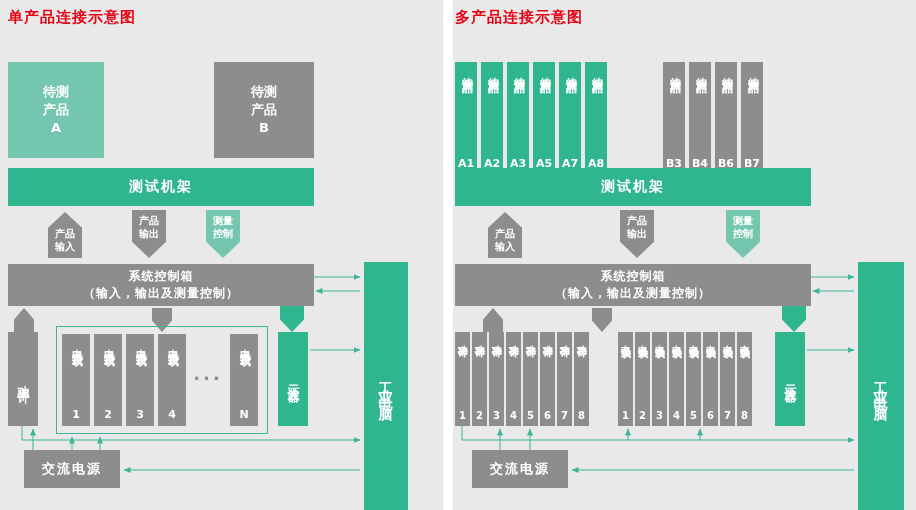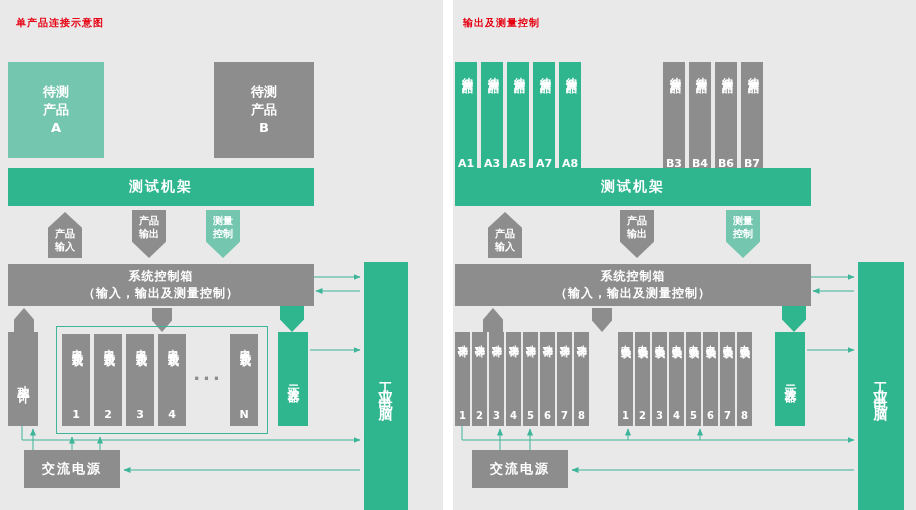--- a/index.html
+++ b/index.html
@@ -2,21 +2,21 @@
 <html style="--c-teal: #2fb68f; --c-teal-light: #74c6ae; --c-gray: #8d8d8d; --c-red: #e60012; --c-line: #3cb598; --c-background: #e9e9e9;"><head>
 <meta charset="utf-8">
 <style>
   html,body{margin:0;padding:0}
   .canvas{
     position:relative;width:916px;height:510px;overflow:hidden;
     background:var(--c-background,#e9e9e9);
     font-family:"DejaVu Sans","Liberation Sans",sans-serif;
   }
   .abs{position:absolute;box-sizing:border-box}
-  .title{margin:8px;font-size:10px;font-weight:bold;color:var(--c-red,#e60012);letter-spacing:1px}
+  .title{margin:0;font-size:15px;font-weight:bold;color:var(--c-red,#e60012);letter-spacing:1px}
   .teal{background:var(--c-teal,#2fb68f)}
   .teal-light{background:var(--c-teal-light,#74c6ae)}
   .gray{background:var(--c-gray,#8d8d8d)}
   .box{color:#fff;font-weight:bold;text-align:center}
   .center{display:flex;align-items:center;justify-content:center}
   .prewrap{white-space:pre-line}
   .bar{display:flex;align-items:center;justify-content:center;color:#fff;font-weight:bold;font-size:14px;text-align:center;letter-spacing:2px}
   .arrow{display:flex;justify-content:center;color:#fff;font-size:10px;font-weight:bold;text-align:center;line-height:1.25}
   .arrow.down{clip-path:polygon(0 0,100% 0,100% 66%,50% 100%,0 66%);align-items:flex-start;padding-top:5px}
   .arrow.up{clip-path:polygon(50% 0,100% 34%,100% 100%,0 100%,0 34%);align-items:flex-end;padding-bottom:5px}
@@ -115,27 +115,31 @@
 
     <div class="abs vbox teal" style="left:364px;top:262px;width:44px;height:248px">
       <span class="vtext" style="font-size:14px;letter-spacing:8px">工业电脑</span>
     </div>
 
     <div class="abs box gray center" style="left:24px;top:450px;width:96px;height:38px;font-size:13px;letter-spacing:2px">交流电源</div>
   </div>
 
   
   <div style="display:contents">
-    <h1 class="abs title" style="left:455px;top:8px">输出及测量控制</h1>
+    <h1 class="abs title" style="left:455px;top:8px">多产品连接示意图</h1>
 
     <div class="row" style="left:455px;top:62px;gap:4px">
 
     <div class="nbox teal nb22">
           <span class="vtext">待测产品</span>
           <span class="nid">A1</span>
+        </div>
+        <div class="nbox teal nb22">
+          <span class="vtext">待测产品</span>
+          <span class="nid">A2</span>
         </div>
         <div class="nbox teal nb22">
           <span class="vtext">待测产品</span>
           <span class="nid">A3</span>
         </div>
         <div class="nbox teal nb22">
           <span class="vtext">待测产品</span>
           <span class="nid">A5</span>
         </div>
         <div class="nbox teal nb22">

